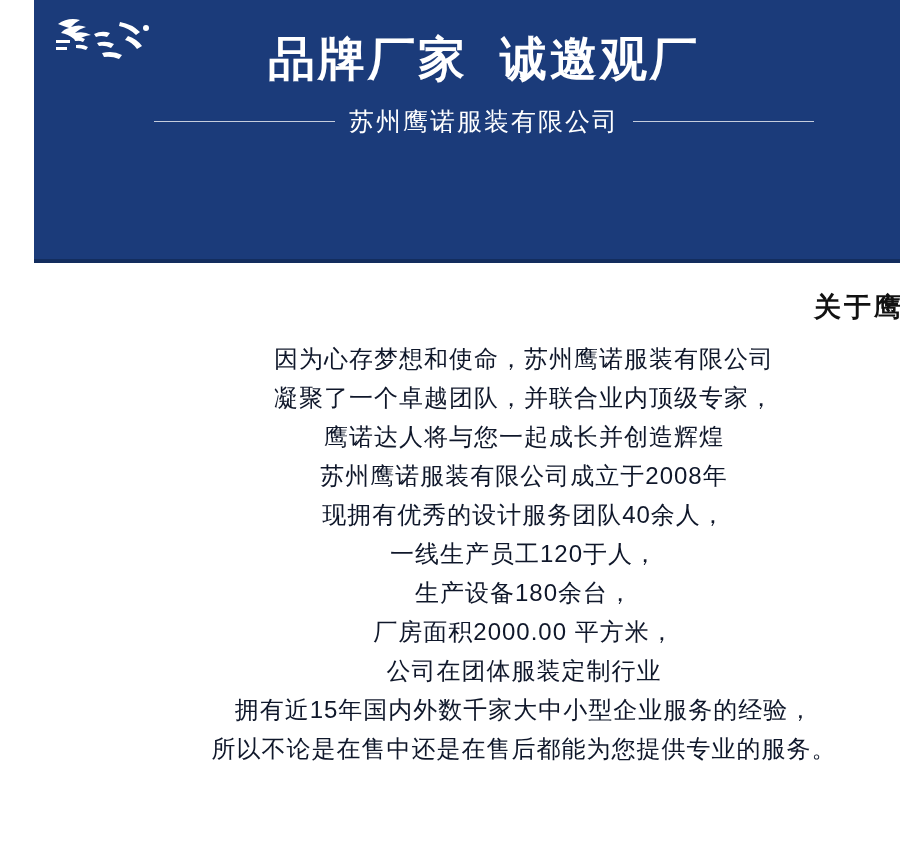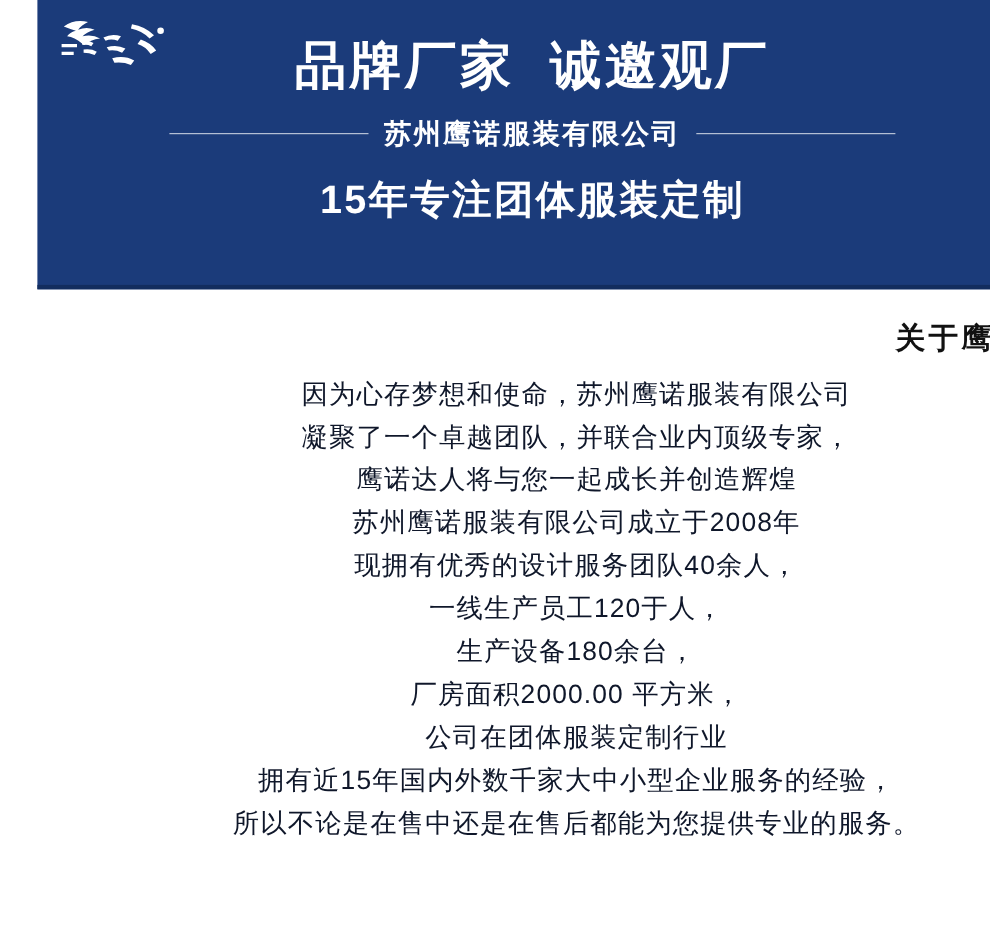--- a/index.html
+++ b/index.html
@@ -57,21 +57,20 @@
     margin: 0;
     white-space: pre;
   }
 
   .banner-sub-wrap {
     display: flex;
     align-items: center;
     justify-content: center;
     width: 660px;
     margin-top: 22px;
-    font-weight: bold;
   }
   .rule {
     flex: 1 1 auto;
     height: 1px;
     background: rgba(255,255,255,0.75);
   }
   .banner-sub {
     color: #ffffff;
     font-size: 25px;
     letter-spacing: 2px;
@@ -160,21 +159,20 @@
     </div>
 
     <h1 class="banner-title">品牌厂家  诚邀观厂</h1>
 
     <div class="banner-sub-wrap">
       <span class="rule"></span>
       <span class="banner-sub">苏州鹰诺服装有限公司</span>
       <span class="rule"></span>
     </div>
 
-    <div class="banner-tagline">15年专注团体服装定制</div>
 
     <div class="banner-bottom-edge"></div>
   </div>
 
   <div class="content">
     <h2 class="section-title">关于鹰诺</h2>
 
     <div class="body-lines">
       <div class="body-line">因为心存梦想和使命，苏州鹰诺服装有限公司</div>
       <div class="body-line">凝聚了一个卓越团队，并联合业内顶级专家，</div>

